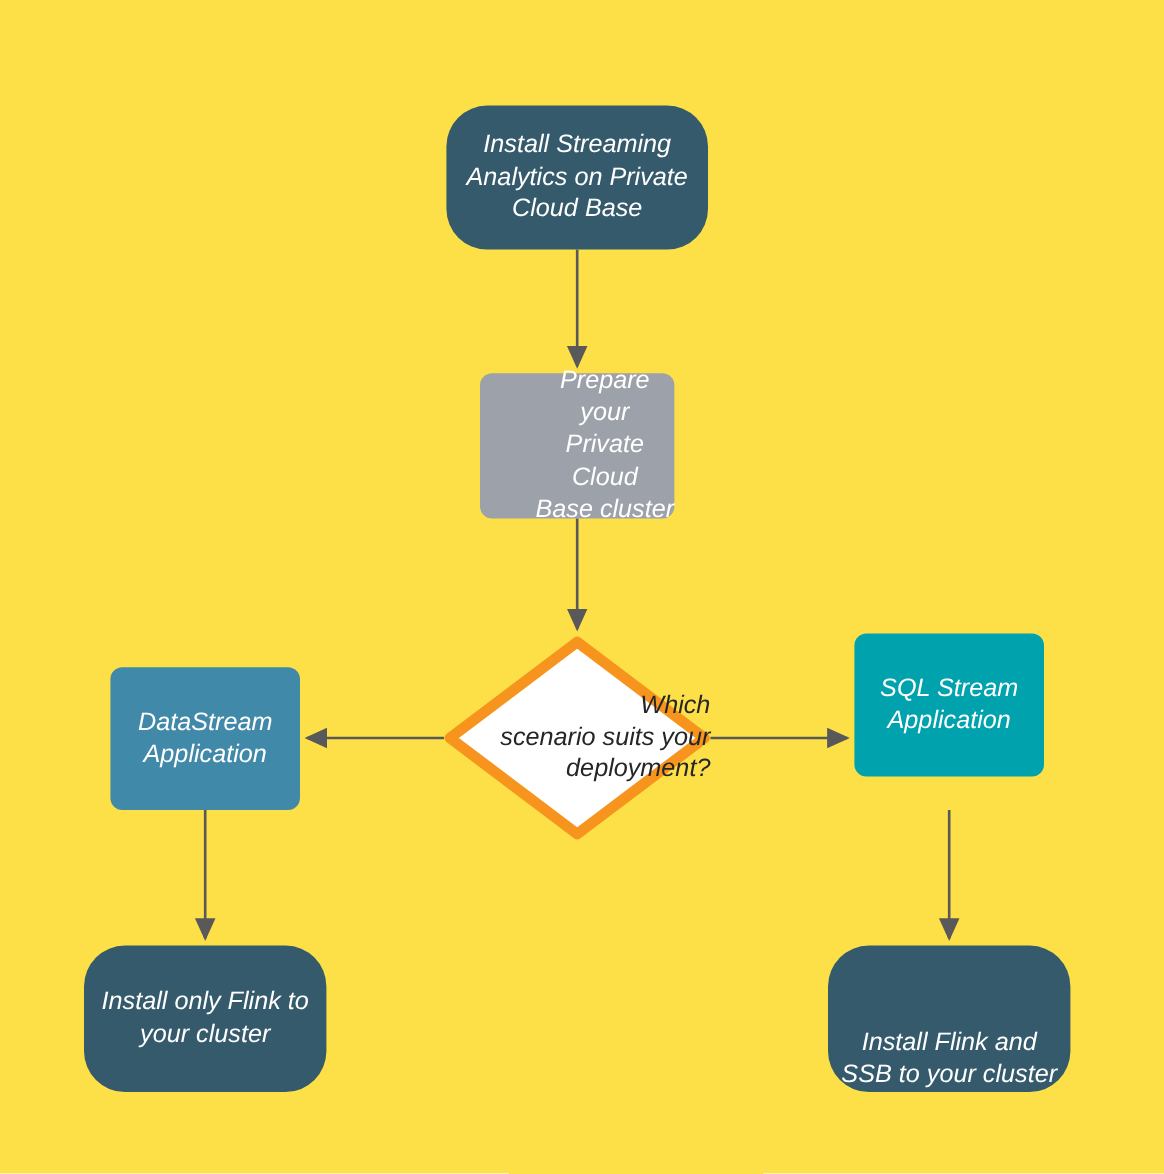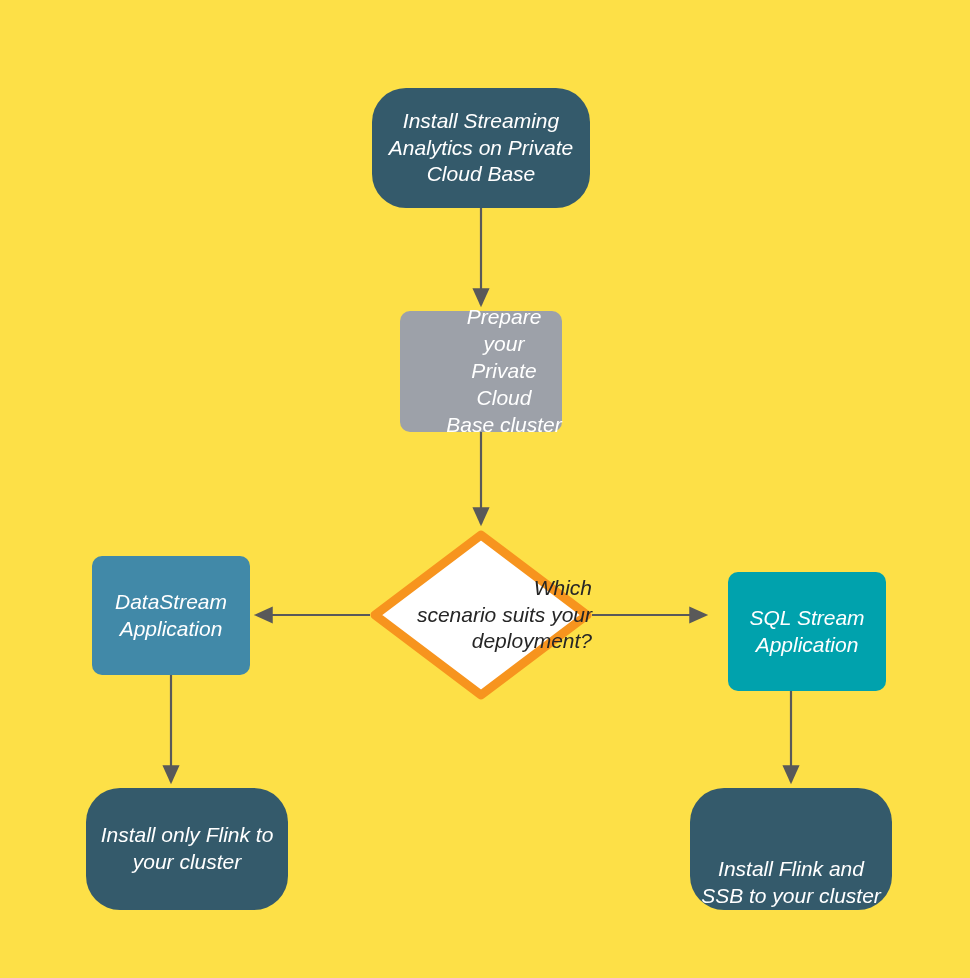--- a/index.html
+++ b/index.html
@@ -70,21 +70,21 @@
     z-index: 2;
     width: 230px;
     text-align: right;
   }
 
   
   #node-install-streaming  { left: 372px; top: 88px;  width: 218px; height: 120px; }
   #node-prepare-cluster    { left: 400px; top: 311px; width: 162px; height: 121px; }
   #node-decision          { left: 370px; top: 530px; width: 222px; height: 170px; }
   #node-datastream-app     { left: 92px;  top: 556px; width: 158px; height: 119px; }
-  #node-sqlstream-app      { left: 712px; top: 572px; width: 158px; height: 119px; margin-left: 16px; }
+  #node-sqlstream-app      { left: 712px; top: 528px; width: 158px; height: 119px; }
   #node-install-flink-only { left: 70px;  top: 788px; width: 202px; height: 122px; }
   #node-install-flink-ssb  { left: 690px; top: 788px; width: 202px; height: 122px; }
 </style>
 </head>
 <body>
 
 <div id="canvas">
 
   <svg id="edges" viewBox="0 0 970 978" width="970" height="978" xmlns="http://www.w3.org/2000/svg">
     <defs>
@@ -142,21 +142,21 @@
   <div class="node shape-rect" id="node-datastream-app" style="background:#4189A8;">
     <span class="node-text">DataStream
 Application</span>
   </div>
 
   <div class="node shape-rect" id="node-sqlstream-app" style="background:#00A2AD;">
     <span class="node-text">SQL Stream
 Application</span>
   </div>
 
-  <div class="node shape-pill" id="node-install-flink-only" style="background:#345A6B;margin-left:16px;">
+  <div class="node shape-pill" id="node-install-flink-only" style="background:#345A6B;">
     <span class="node-text">Install only Flink to
 your cluster</span>
   </div>
 
   <div class="node shape-pill" id="node-install-flink-ssb" style="background:#345A6B;align-items:flex-end;">
     <span class="node-text">Install Flink and
 SSB to your cluster</span>
   </div>
 
 </div>

